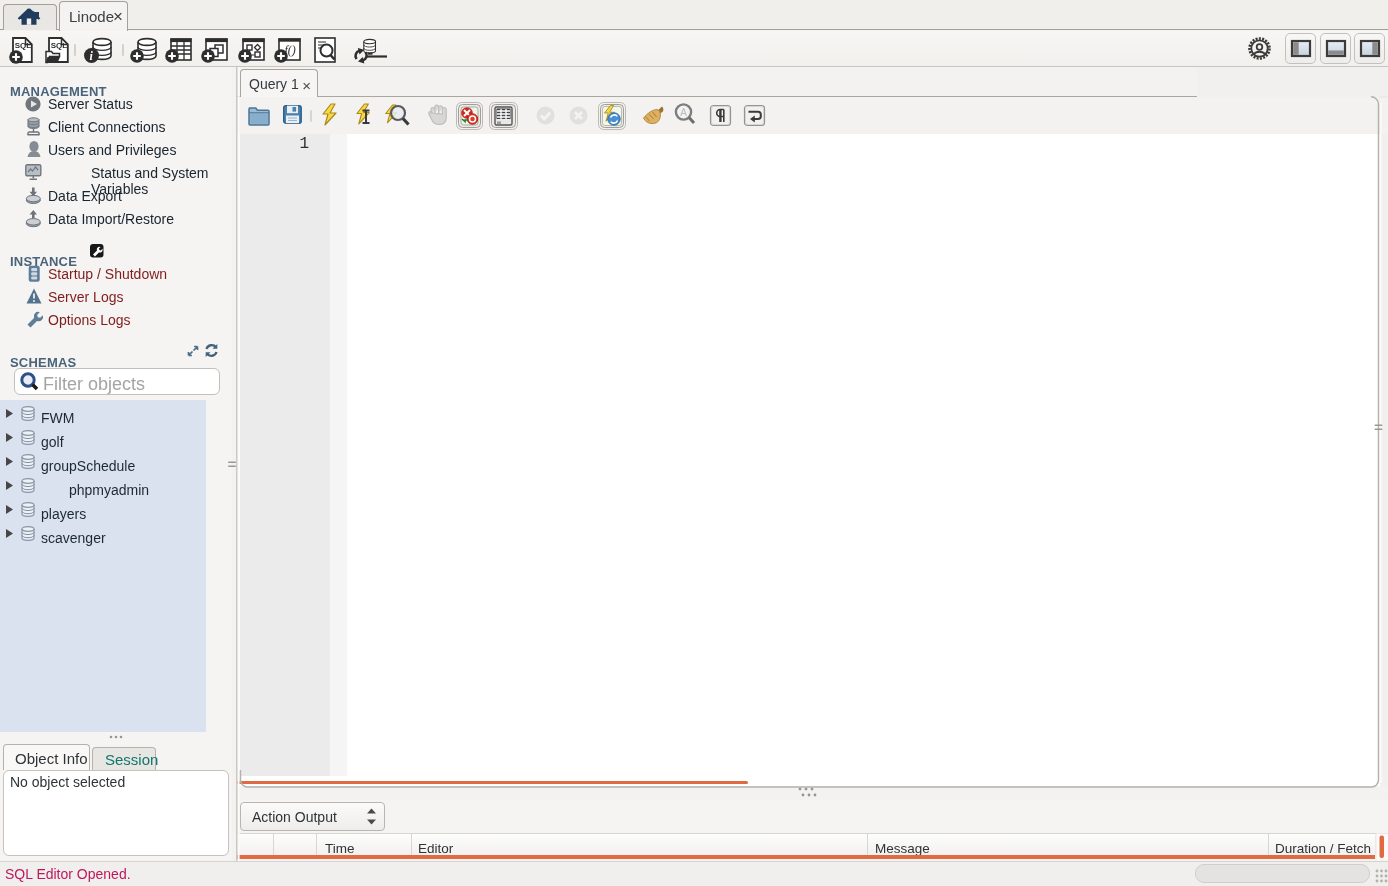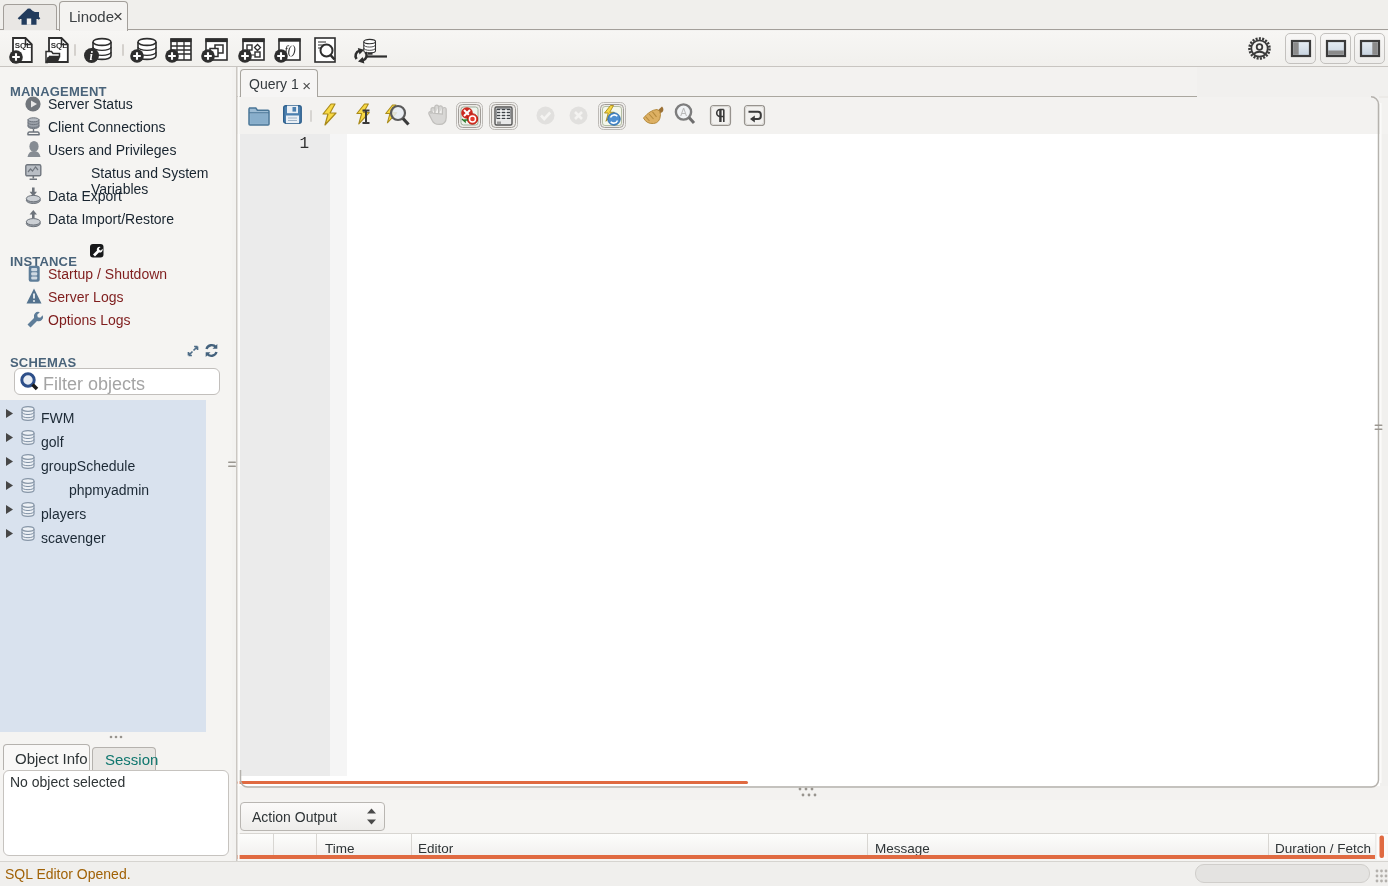--- a/index.html
+++ b/index.html
@@ -54,21 +54,21 @@
 #bottompanel { left:237px; top:800px; width:1151px; height:61px; background:#f5f4f2; }
 #aobtn { left:3px; top:2px; width:145px; height:29px; background:linear-gradient(#fbfaf9,#eeedeb); border:1px solid #b9b6b2; border-radius:4px; }
 #aobtn .t { position:absolute; left:11px; top:6px; font-size:14px; color:#2e3436; }
 #tablehead { left:0px; top:33px; width:1151px; height:22px; background:linear-gradient(#fdfdfc,#f2f1ef); border-top:1px solid #d8d6d2; }
 .th { position:absolute; top:7px; font-size:13.5px; color:#2e3436; }
 .thdiv { position:absolute; top:0; width:1px; height:22px; background:#d8d6d2; }
 #orangeline2 { left:237px; top:855px; width:1138px; height:3.5px; background:#e06a41; }
 
 
 #statusbar { left:0; top:861px; width:1388px; height:25px; background:#f0efed; border-top:1px solid #d6d4d0; }
-#statusbar .t { position:absolute; left:5px; top:4px; font-size:14px; color:#a16207; }
+#statusbar .t { position:absolute; left:5px; top:4px; font-size:14px; color:#be185d; }
 #hscrollthumb { left:1195px; top:864px; width:175px; height:19px; background:#e4e3e1; border:1px solid #d0cecb; border-radius:9px; }
 </style>
 </head>
 <body>
 
 <div id="tabbar" class="abs"></div>
 <div id="hometab" class="abs"></div>
 <div id="linodetab" class="abs">
     <span class="t">Linode</span>
     <span class="x">×</span>

